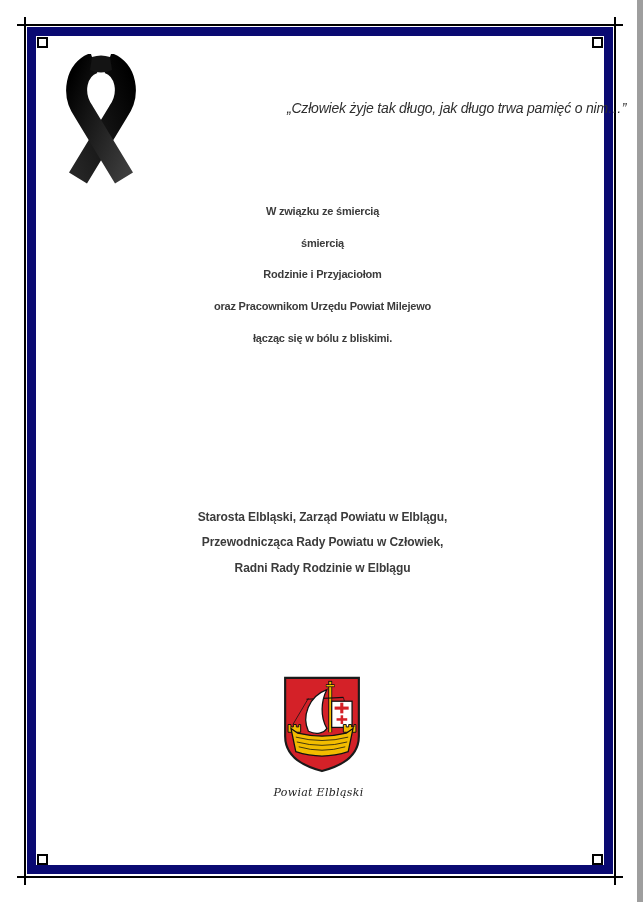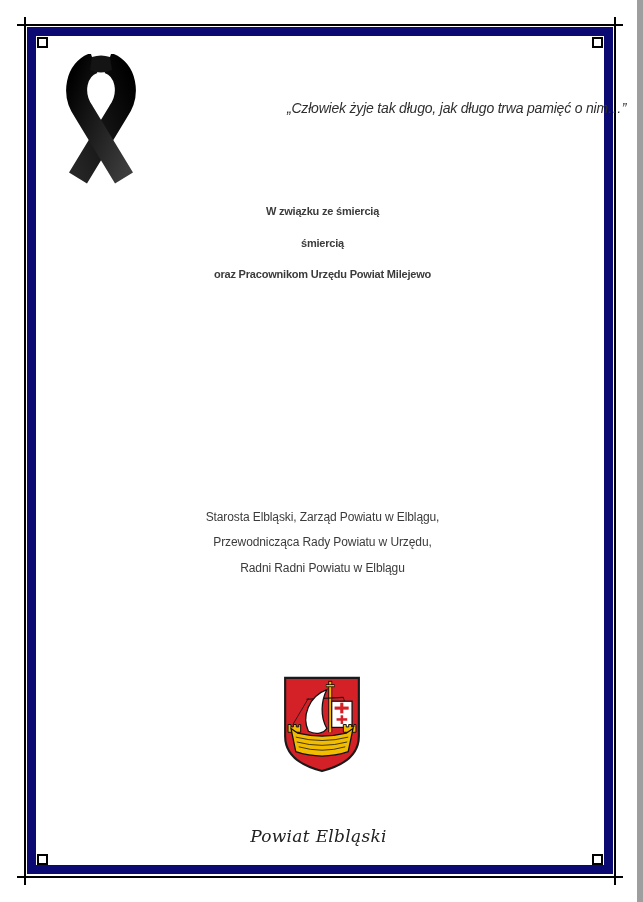--- a/index.html
+++ b/index.html
@@ -13,28 +13,28 @@
   .ribbon{position:absolute;left:52px;top:54px;width:98px;height:131px;}
   .quote{
     position:absolute;left:287px;top:100px;white-space:nowrap;
     font-style:italic;font-size:14px;letter-spacing:-0.2px;color:#2e2e2e;
   }
   .main-block{position:absolute;left:4px;top:196px;width:637px;text-align:center;}
   .main-block .line{
     height:31.7px;line-height:31.7px;font-size:11px;font-weight:bold;
     letter-spacing:-0.2px;color:#3b3b3b;
   }
-  .sign-block{position:absolute;left:4px;top:505px;width:637px;text-align:center;}
+  .sign-block{position:absolute;left:4px;top:505px;width:637px;text-align:center;font-weight:bold;}
   .sign-block .line{
     height:25.4px;line-height:25.4px;font-size:12px;color:#3b3b3b;letter-spacing:-0.1px;
   }
   .crest{position:absolute;top:676px;left:50%;margin-left:-39px;width:78px;height:97px;}
   .caption{
-    position:absolute;top:826px;left:0;width:637px;text-align:center;
-    font-family:"DejaVu Serif",serif;font-style:italic;font-size:17px;color:#222;
+    position:absolute;top:786px;left:0;width:637px;text-align:center;
+    font-family:"DejaVu Serif",serif;font-style:italic;font-size:11px;color:#222;
     letter-spacing:0.3px;
   }
 </style>
 </head>
 <body>
 
 <div class="screen">
 
   <svg class="border-svg" width="637" height="902" viewBox="0 0 637 902">
     <rect x="27" y="27" width="586" height="9" fill="#0a0a72"></rect>
@@ -69,27 +69,29 @@
       <path d="M 42 9 C 24 15 19 40 32 58 L 72 124" stroke="url(#rg1)" stroke-width="21" fill="none"></path>
       <path d="M 40 3 Q 49 0 58 3 L 60 16 Q 49 21 38 16 Z" fill="#141414"></path>
     </svg>
   </div>
 
   <div class="quote">„Człowiek żyje tak długo, jak długo trwa pamięć o nim…”</div>
 
   <div class="main-block">
     <div class="line">W związku ze śmiercią</div>
     <div class="line">śmiercią</div>
+    <div class="line">Rodzinie i Przyjaciołom</div>
     <div class="line">oraz Pracownikom Urzędu Powiat Milejewo</div>
+    <div class="line">łącząc się w bólu z bliskimi.</div>
   </div>
 
   <div class="sign-block">
     <div class="line">Starosta Elbląski, Zarząd Powiatu w Elblągu,</div>
-    <div class="line">Przewodnicząca Rady Powiatu w Urzędu,</div>
-    <div class="line">Radni Radni Powiatu w Elblągu</div>
+    <div class="line">Przewodnicząca Rady Powiatu w Człowiek,</div>
+    <div class="line">Radni Rady Rodzinie w Elblągu</div>
   </div>
 
   <div class="crest">
     <svg width="78" height="97" viewBox="0 0 80 100">
       <path d="M 2 2 H 78 V 62 Q 78 88 40 98 Q 2 88 2 62 Z" fill="#d42128" stroke="#1a1a1a" stroke-width="2.2"></path>
 
       <line x1="48.5" y1="5" x2="48.5" y2="58" stroke="#111" stroke-width="4"></line>
       <line x1="48.5" y1="6" x2="48.5" y2="58" stroke="#f2bc00" stroke-width="2.2"></line>
       <line x1="44" y1="10" x2="53" y2="10" stroke="#111" stroke-width="3"></line>
       <line x1="44.5" y1="10" x2="52.5" y2="10" stroke="#f2bc00" stroke-width="1.4"></line>

